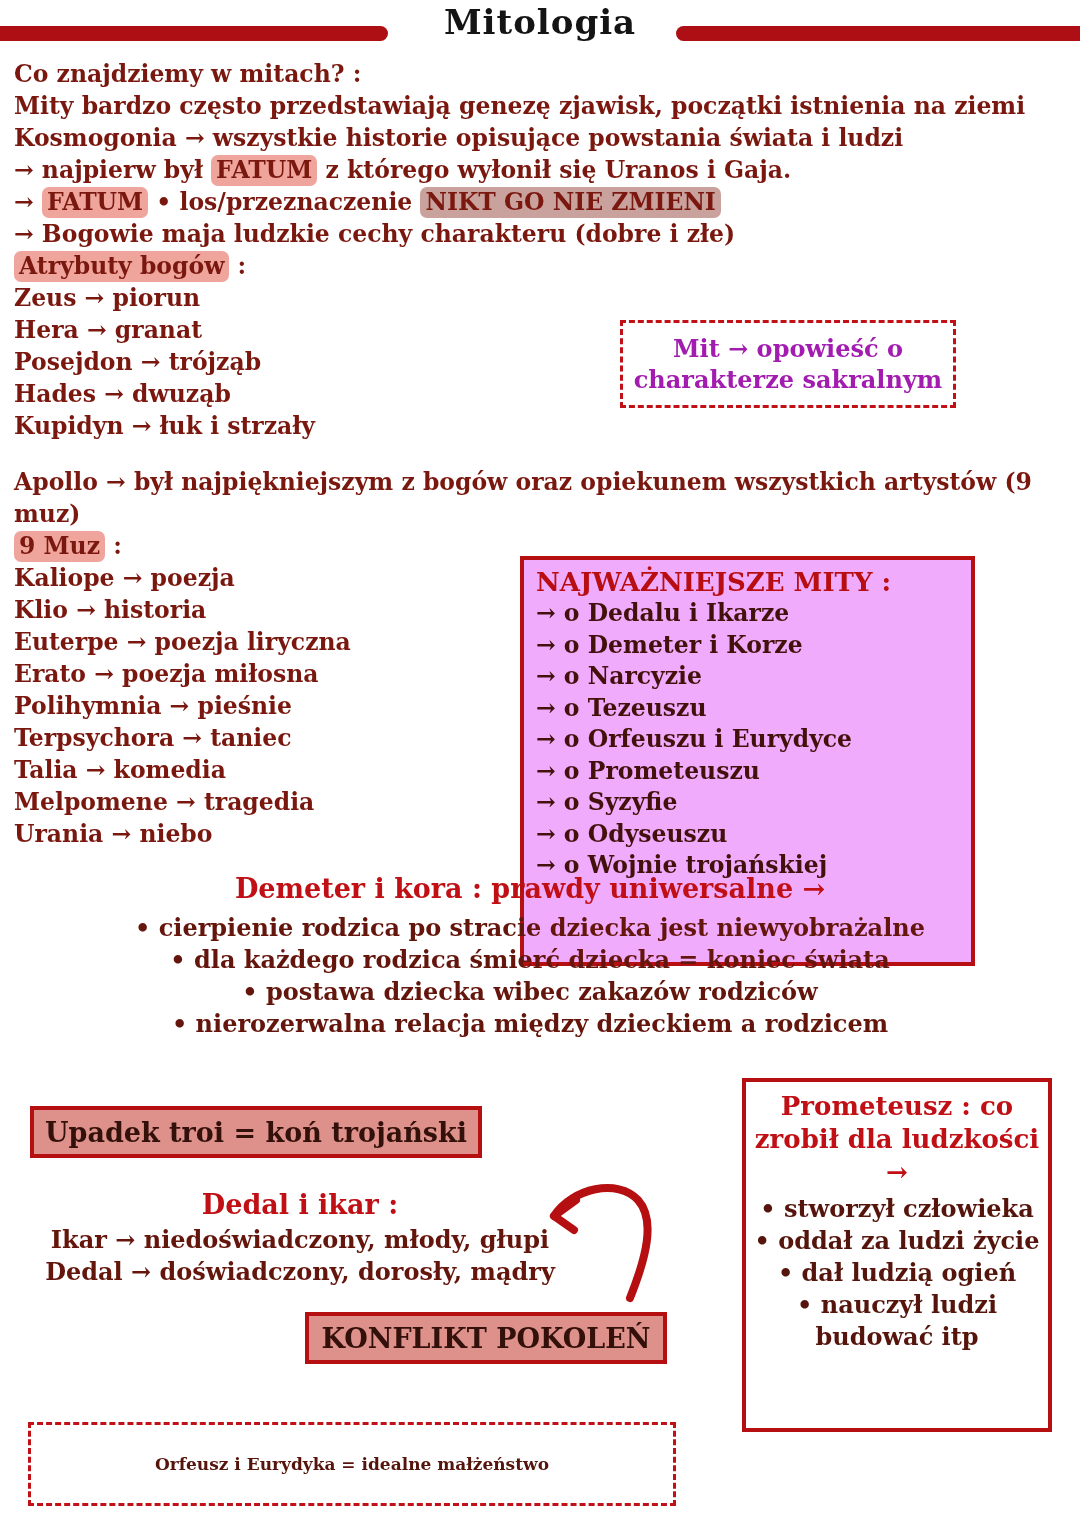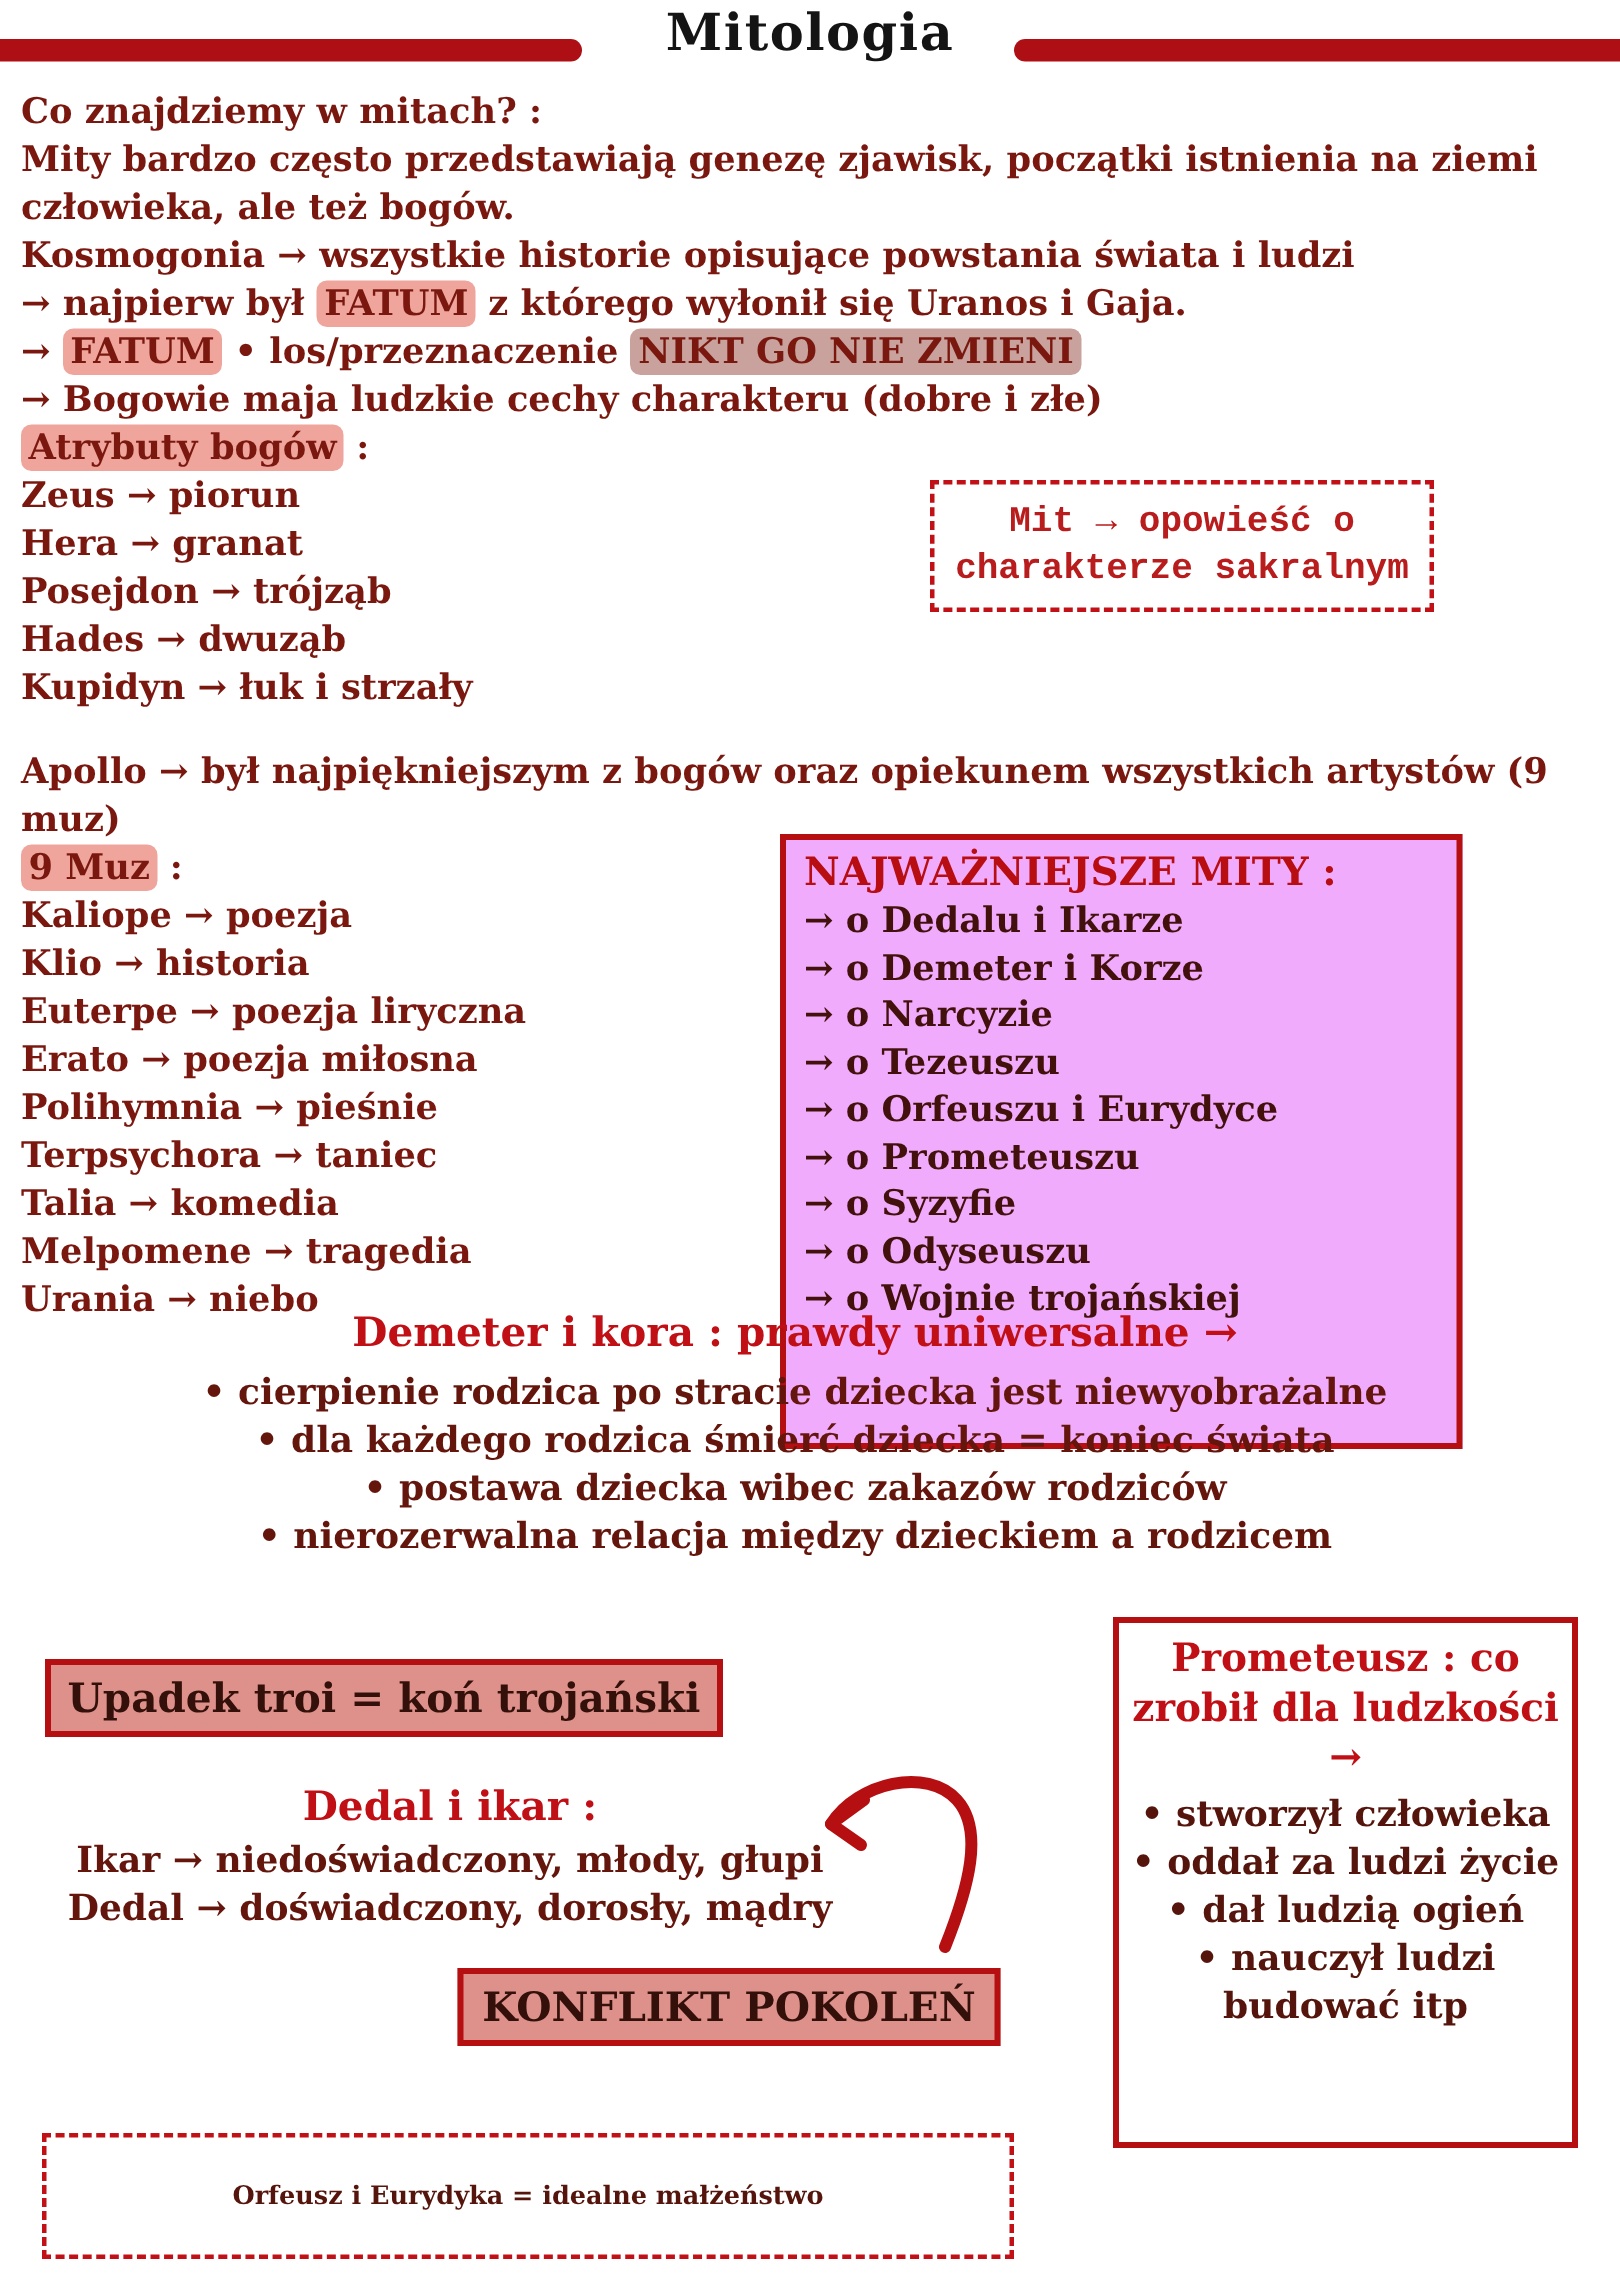--- a/index.html
+++ b/index.html
@@ -22,21 +22,21 @@
   .line { height:32px; }
   .hl  { background:#efa49c; padding:1px 5px 2px 5px; border-radius:7px; }
   .hl2 { background:#c9a29d; padding:1px 5px 2px 5px; border-radius:7px; }
   .gap { height:24px; }
 
   
   .mit-box {
     position:absolute; left:620px; top:320px; width:330px; height:82px;
     border:3px dashed #c11016; display:flex; flex-direction:column;
     align-items:center; justify-content:center; text-align:center;
-    font-size:24px; line-height:31px; color:#b91c1c; background:#fff;font-family:Liberation Mono, monospace;
+    font-size:24px; line-height:31px; color:#a21caf; background:#fff;
   }
 
   
   .mity-box {
     position:absolute; left:520px; top:556px; width:455px; height:410px;
     background:#f0abfc; border:4px solid #b50f12; box-sizing:border-box;
     padding:6px 12px;
   }
   .mity-box .box-heading { color:#b80e12; font-size:26px; line-height:32px; }
   .mity-box .box-item { color:#43110b; font-size:23.5px; line-height:31.5px; white-space:nowrap; }
@@ -84,21 +84,20 @@
 
 <div class="page">
 
   <div class="swoosh swoosh-left"></div>
   <div class="swoosh swoosh-right"></div>
   <div class="title">Mitologia</div>
 
   <div class="main">
     <div class="line">Co znajdziemy w mitach? :</div>
     <div class="line">Mity bardzo często przedstawiają genezę zjawisk, początki istnienia na ziemi</div>
-    <div class="line">człowieka, ale też bogów.</div>
     <div class="line">Kosmogonia → wszystkie historie opisujące powstania świata i ludzi</div>
     <div class="line"><span>→ najpierw był </span><span class="hl">FATUM</span><span> z którego wyłonił się Uranos i Gaja.</span></div>
     <div class="line"><span>→ </span><span class="hl">FATUM</span><span> • los/przeznaczenie </span><span class="hl2">NIKT GO NIE ZMIENI</span></div>
     <div class="line">→ Bogowie maja ludzkie cechy charakteru (dobre i złe)</div>
     <div class="line"><span class="hl">Atrybuty bogów</span><span> :</span></div>
     <div>
 
     <div class="line">Zeus → piorun</div>
         <div class="line">Hera → granat</div>
         <div class="line">Posejdon → trójząb</div>

